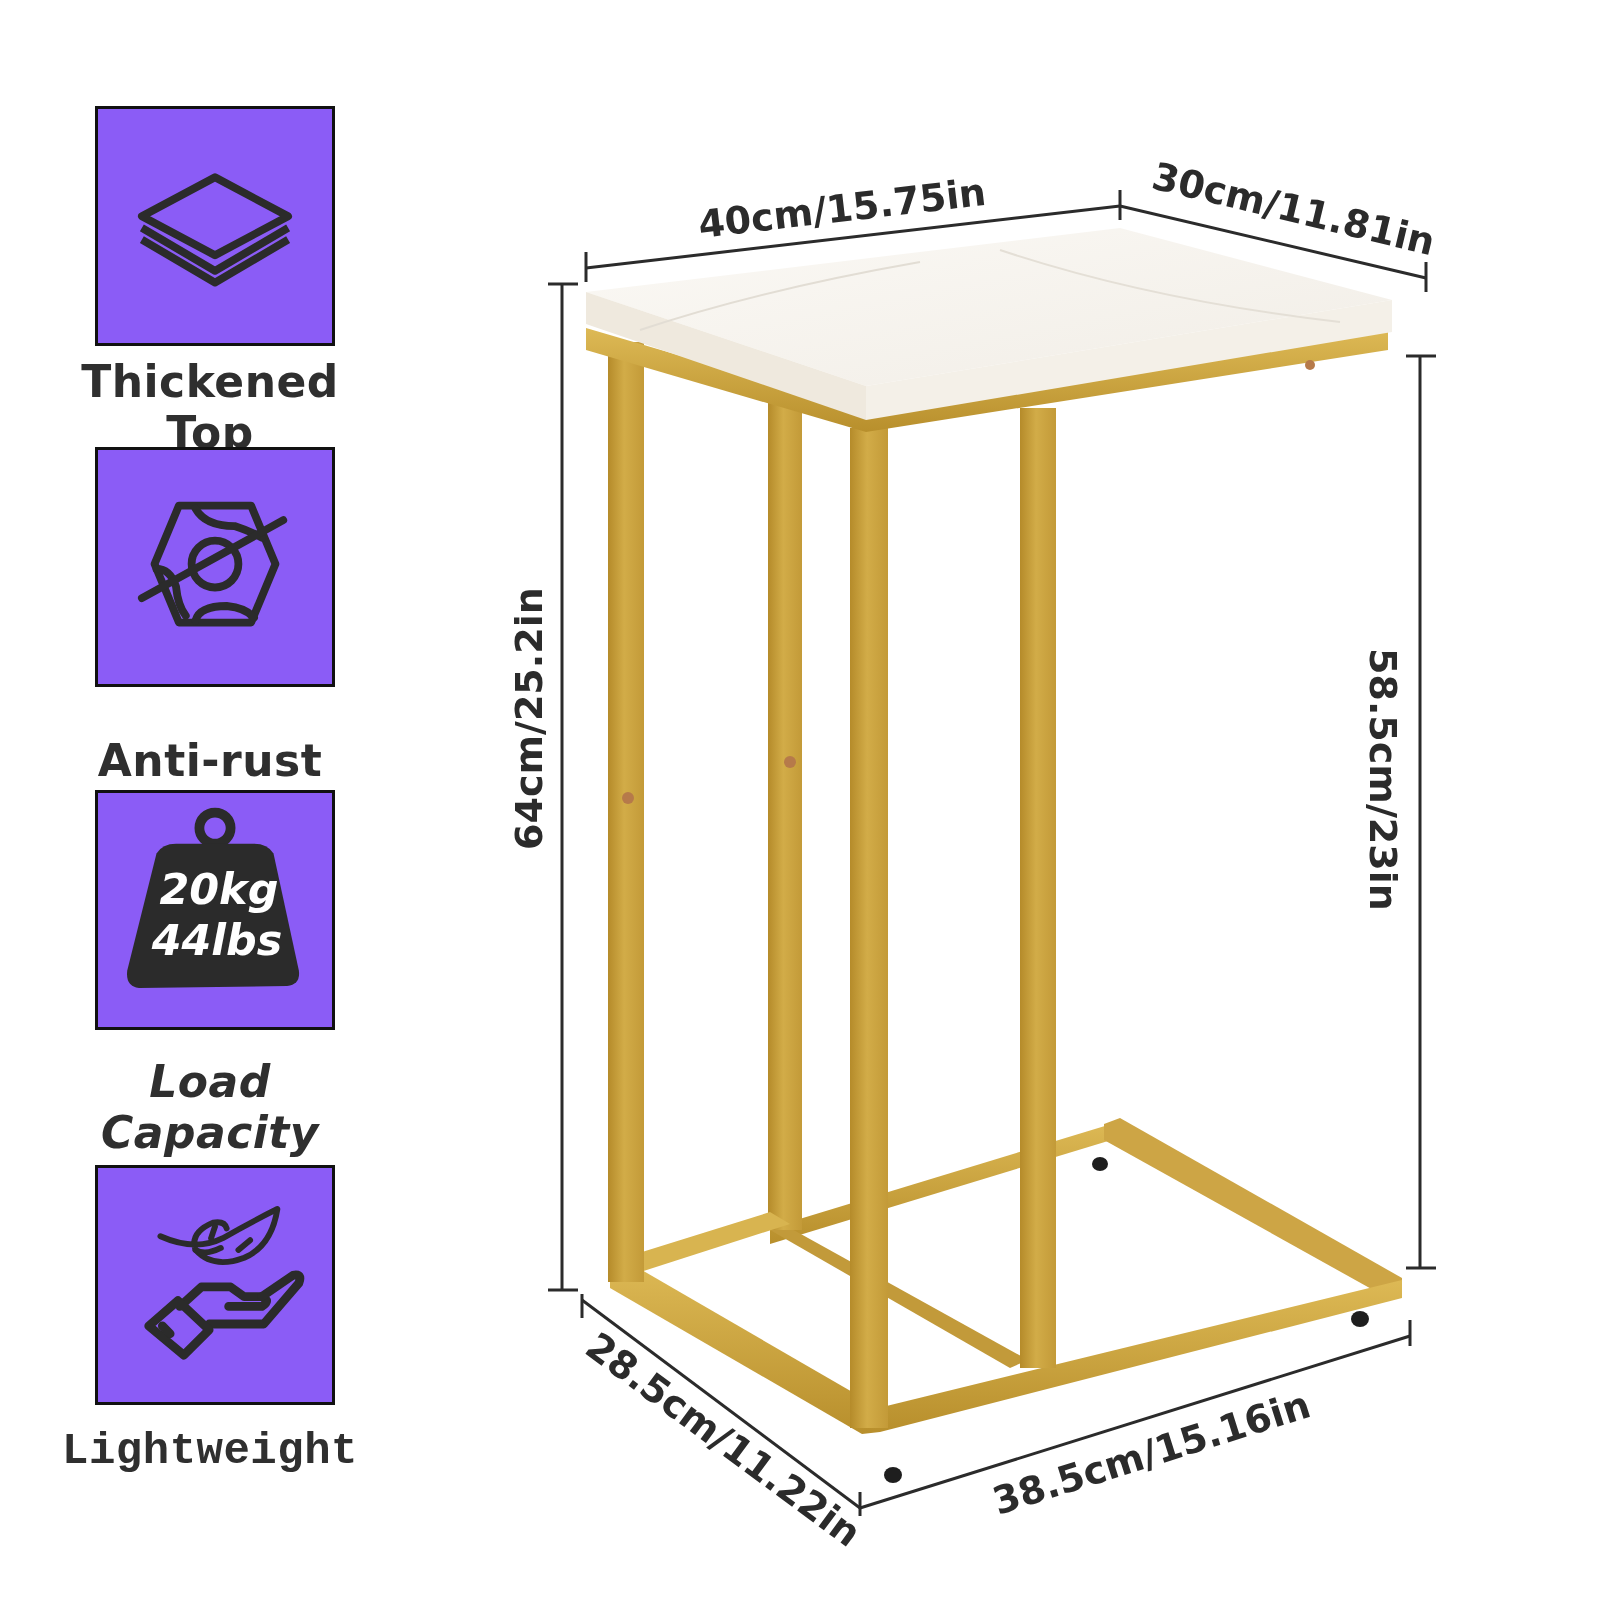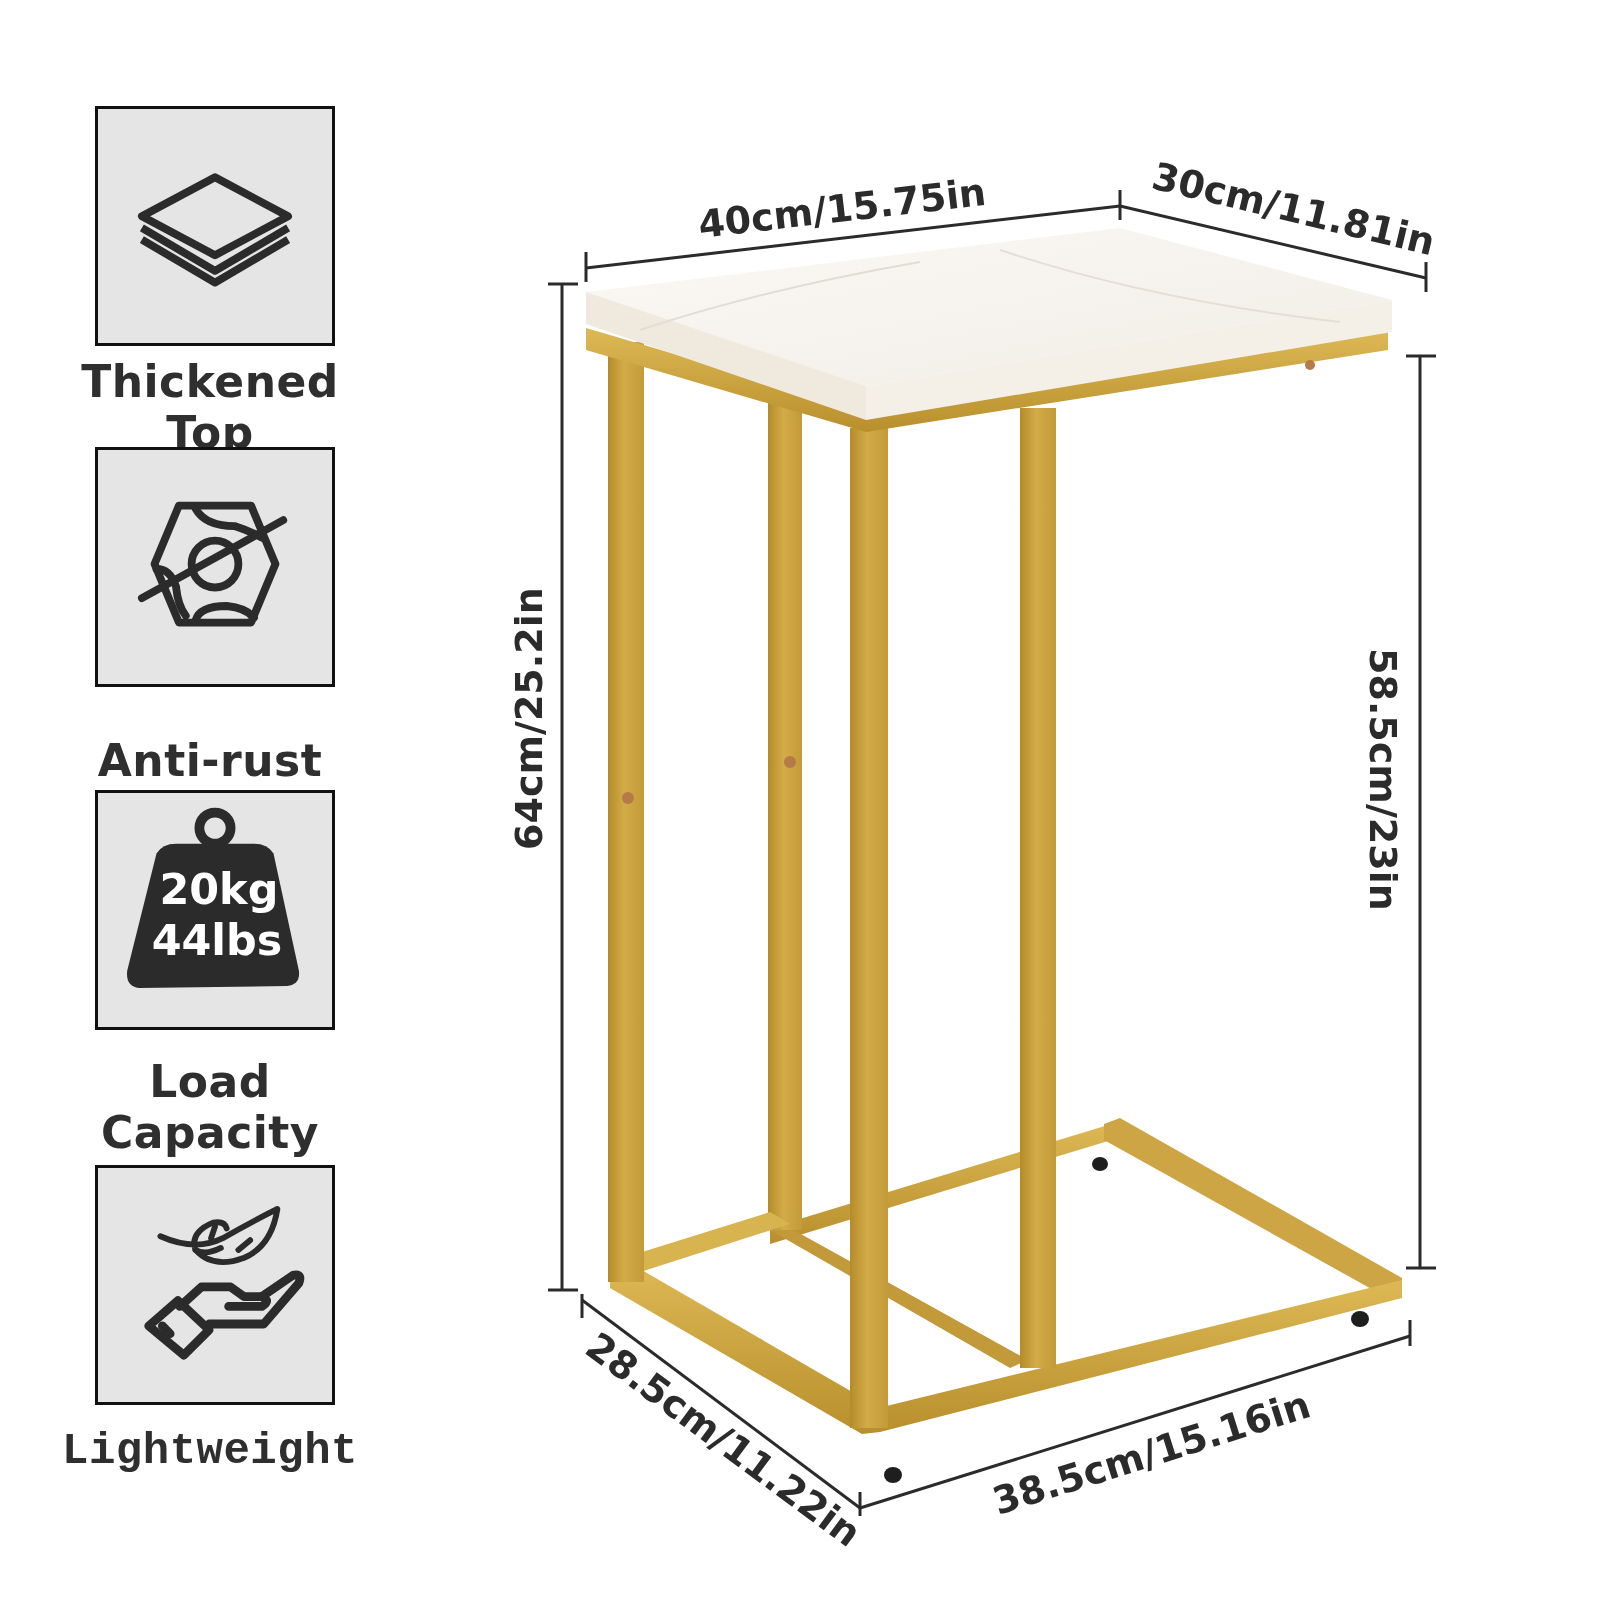--- a/index.html
+++ b/index.html
@@ -1,26 +1,26 @@
 <!DOCTYPE html>
 <html><head>
 <meta charset="utf-8">
 <style>
   html, body { margin: 0; padding: 0; background: #ffffff; }
   body { width: 1600px; height: 1600px; position: relative; overflow: hidden;
          font-family: "DejaVu Sans", "Liberation Sans", sans-serif; color: #2e2e2e; }
   .feature { position: absolute; left: 40px; width: 340px; text-align: center; }
   .feature .box { position: absolute; left: 55px; width: 240px; height: 240px;
-                  background: #e5e5e5; border: 3px solid #111; box-sizing: border-box; }
+                  background: #8b5cf6; border: 3px solid #111; box-sizing: border-box; font-style: italic; }
   .feature .box svg { width: 100%; height: 100%; display: block; }
   .feature .label { position: absolute; left: 0; width: 340px; text-align: center;
                     font-weight: bold; font-size: 44px; color: #2f2f2f; letter-spacing: 0.5px; }
   #f1 { top: 106px; } #f1 .box { top: 0; } #f1 .label { top: 250px; }
   #f2 { top: 447px; } #f2 .box { top: 0; } #f2 .label { top: 256px; margin-top: 32px; }
-  #f3 { top: 790px; } #f3 .box { top: 0; } #f3 .label { top: 266px; }
+  #f3 { top: 790px; } #f3 .box { top: 0; } #f3 .label { top: 266px; font-style: italic; }
   #f4 { top: 1165px; } #f4 .box { top: 0; } #f4 .label { top: 261px; font-family: Liberation Mono, monospace; }
   .weight-text { font-family: "DejaVu Sans", sans-serif; font-weight: bold; fill: #ffffff; font-size: 44px; }
   #product { position: absolute; left: 0; top: 0; width: 1600px; height: 1600px; }
   .dim-text { font-family: "DejaVu Sans", "Liberation Sans", sans-serif; font-weight: bold;
               font-size: 38px; fill: #2b2b2b; }
 </style>
 </head>
 <body>
 
 <div class="feature" id="f1">

